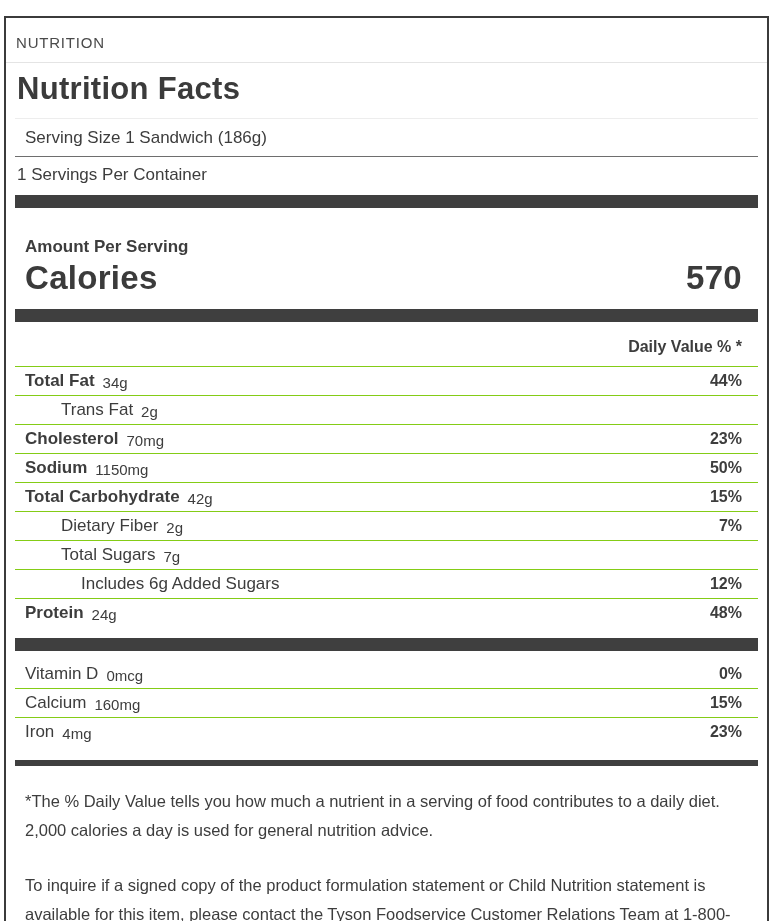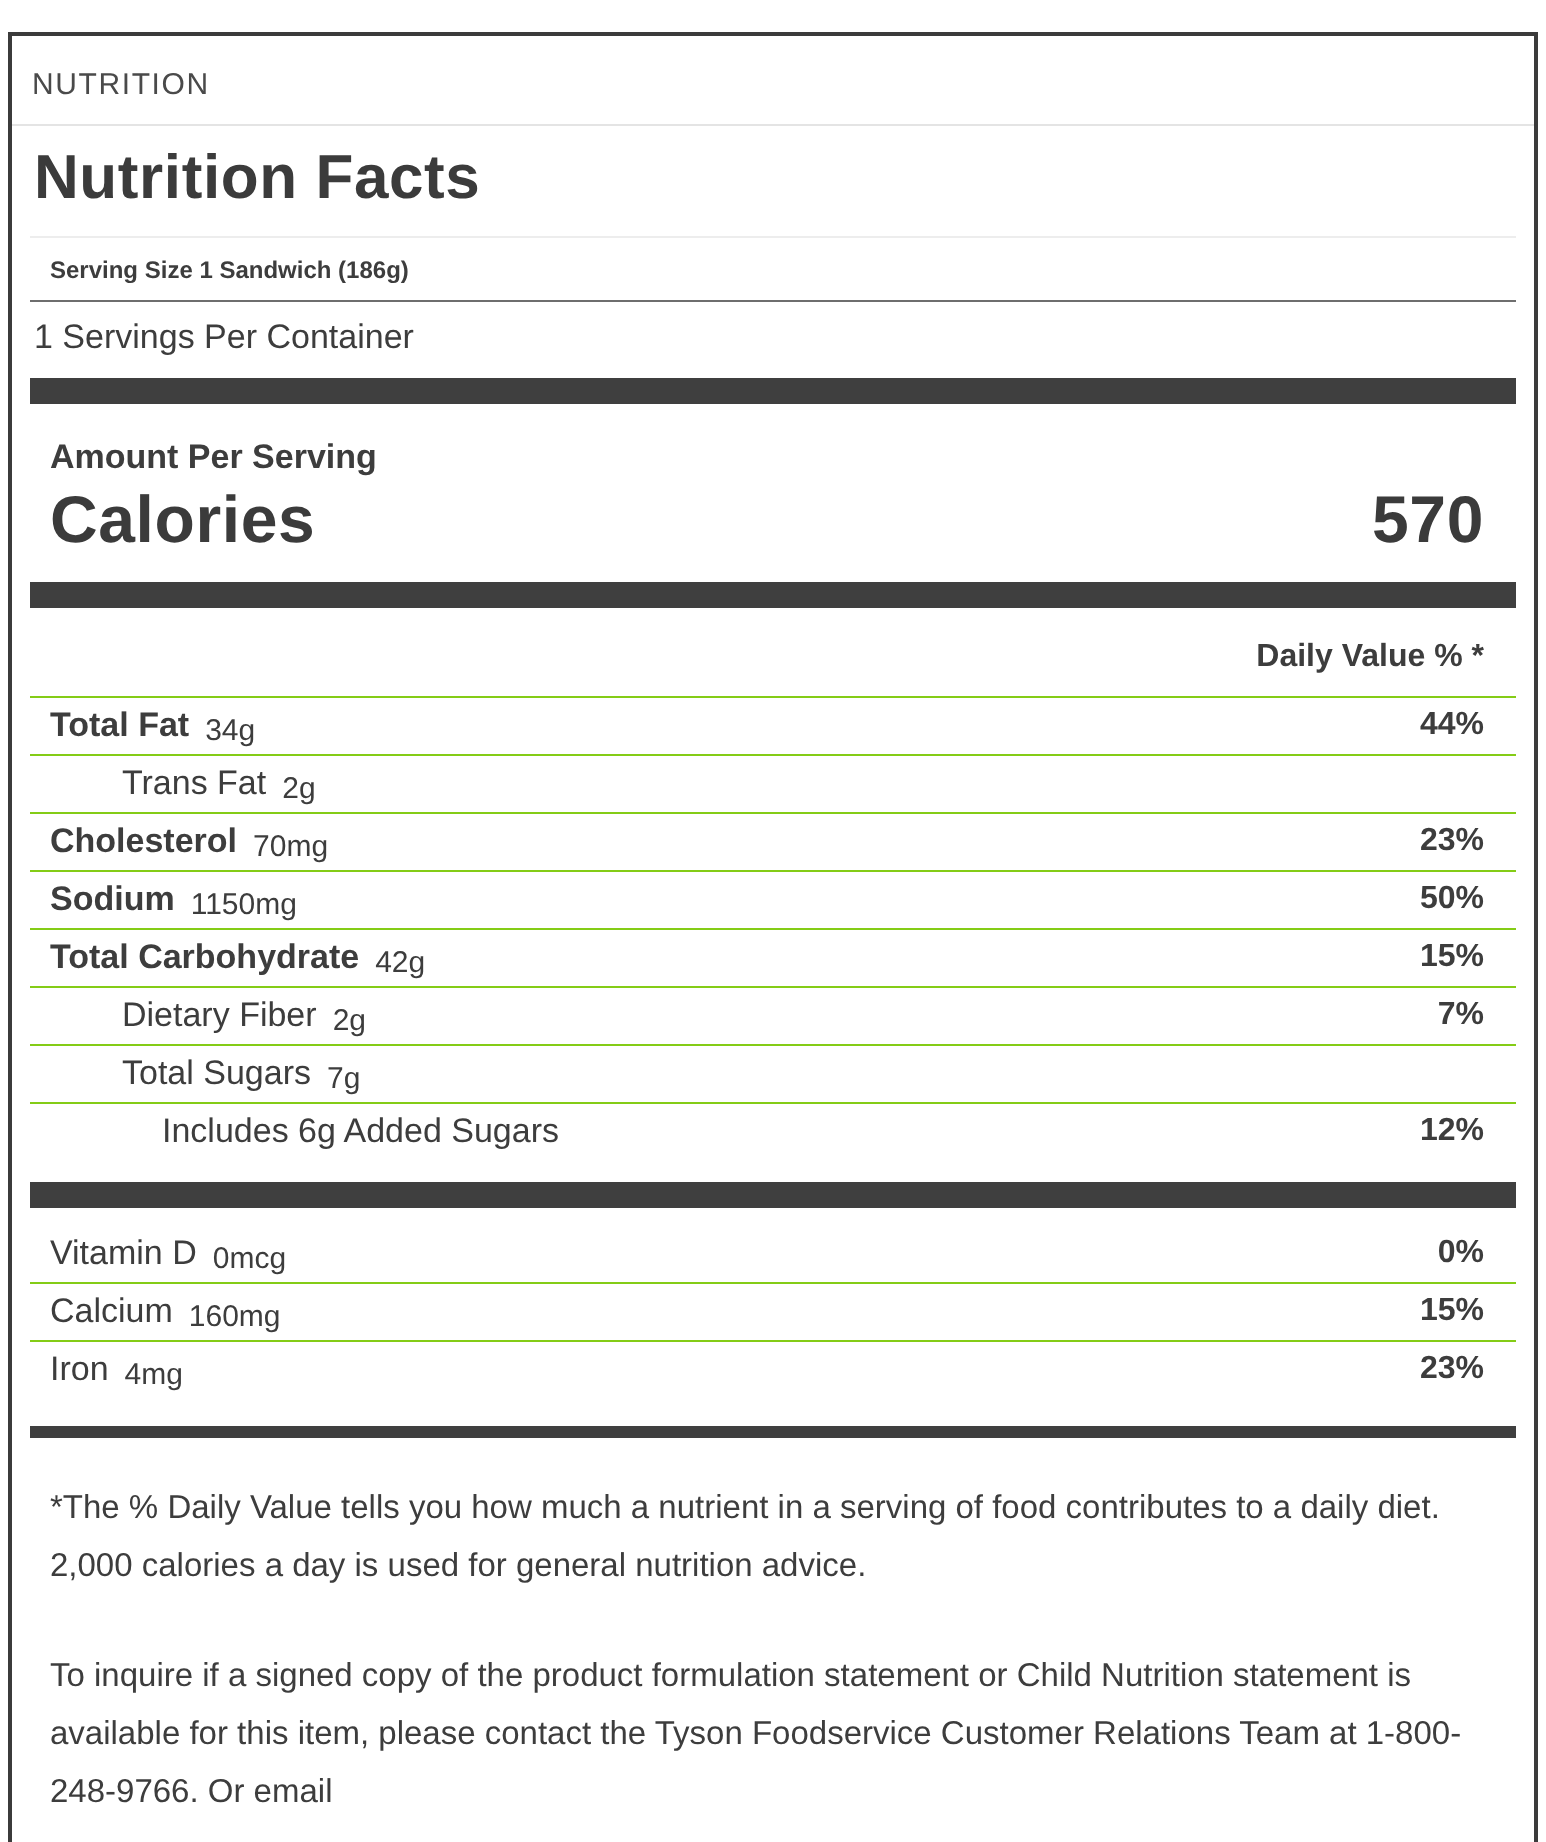--- a/index.html
+++ b/index.html
@@ -39,42 +39,42 @@
   .line-dark  { border-top: 1px solid #6e6e6e; }
 
   .title {
     font-size: 31px;
     font-weight: bold;
     color: #3b3b3b;
     padding: 8px 0 11px 2px;
     letter-spacing: 0.3px;
   }
   .serving-size {
-    font-size: 12px;
-    font-weight: bold;
+    font-size: 17px;
+    font-weight: normal;
     padding: 9px 0 8px 10px;
   }
   .per-container {
     font-size: 17px;
     padding: 8px 0 10px 2px;
   }
 
   .bar {
     height: 13px;
     background: #3f3f3f;
   }
   .bar-thin {
     height: 6px;
     background: #3f3f3f;
   }
 
   .amount-per-serving {
     font-size: 17px;
     font-weight: bold;
-    padding: 17px 0 0 10px;
+    padding: 29px 0 0 10px;
   }
   .calories-row {
     display: flex;
     justify-content: space-between;
     align-items: baseline;
     padding: 2px 16px 12px 10px;
   }
   .calories-label, .calories-value {
     font-size: 33px;
     font-weight: bold;
@@ -207,20 +207,27 @@
             <span class="nutrient-amount">7g</span>
           </span>
           <span class="dv"></span>
         </div>
         <div class="row">
           <span class="left indent-2">
             <span class="nutrient-label">Includes 6g Added Sugars</span>
           </span>
           <span class="dv">12%</span>
         </div>
+        <div class="row bold">
+          <span class="left indent-0">
+            <span class="nutrient-label">Protein</span>
+            <span class="nutrient-amount">24g</span>
+          </span>
+          <span class="dv">48%</span>
+        </div>
       </div>
 
       <div class="gap-above-bar"></div>
       <div class="bar"></div>
 
       <div class="vitamins">
         <div class="row no-top">
           <span class="left indent-0">
             <span class="nutrient-label">Vitamin D</span>
             <span class="nutrient-amount">0mcg</span>

